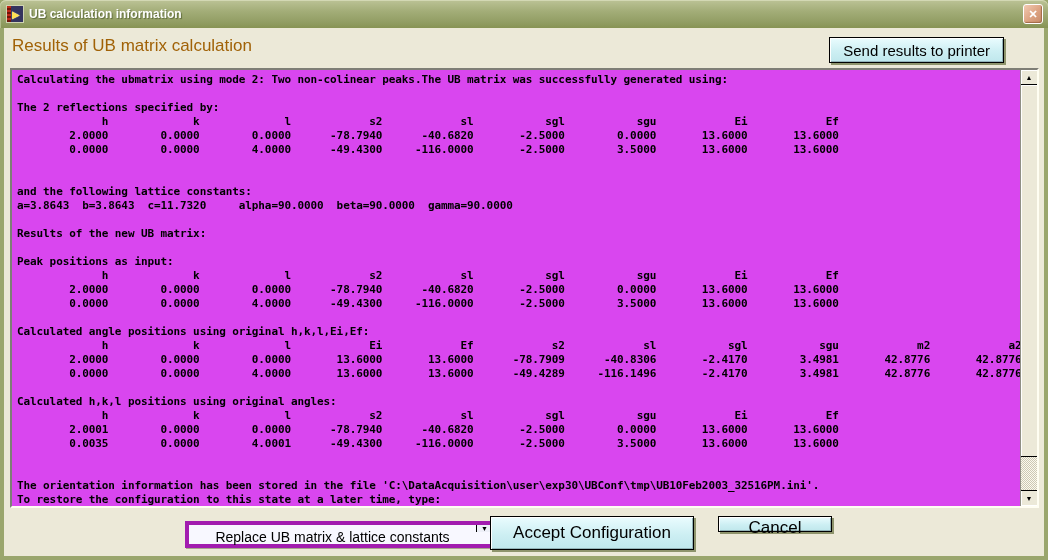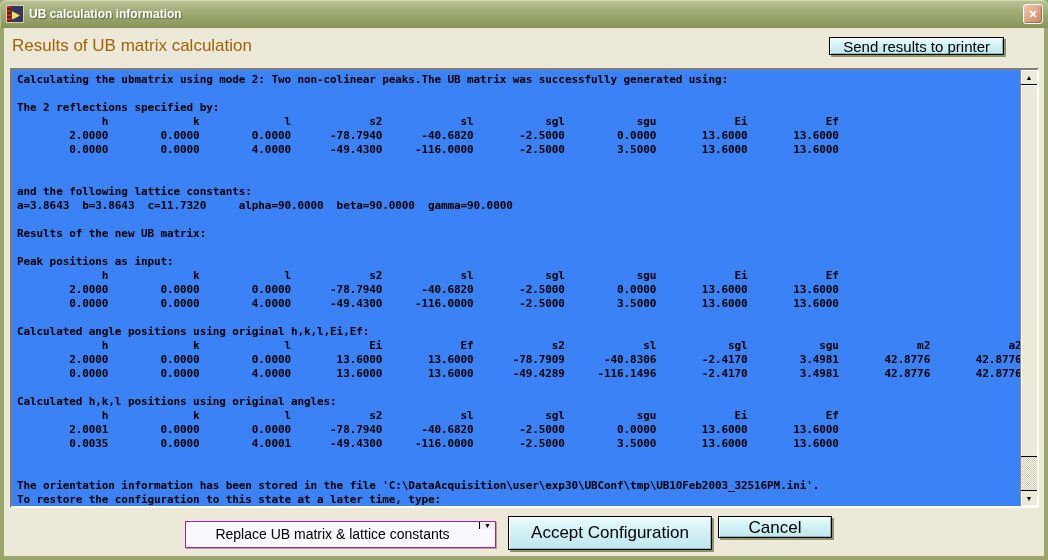--- a/index.html
+++ b/index.html
@@ -56,27 +56,27 @@
     position:absolute; left:8px; top:8px; margin:0;
     font-size:17px; font-weight:normal; color:#a16207;
   }
   .lv-btn {
     background:linear-gradient(180deg,#eafcfe 0%,#cdeff3 55%,#bfe7ec 100%);
     border:1px solid #000;
     box-shadow:inset 1px 1px 0 #ffffff, inset -1px -1px 0 #93b4b9, 2px 2px 0 #8e946c;
     color:#000; font-family:"Liberation Sans", sans-serif; cursor:pointer;
   }
   .print-btn {
-    position:absolute; right:40px; top:9px; height:18px; padding:0 13px;
+    position:absolute; right:40px; top:9px; height:26px; padding:0 13px;
     font-size:15px;
   }
   
   .console {
     position:relative; margin:0 5px 0 6px; height:440px;
-    background:#3b82f6;
+    background:#d946ef;
     border:2px solid; border-color:#7e7e76 #fffef2 #fffef2 #7e7e76;
     overflow:hidden;
   }
   .console pre {
     margin:0; padding:3px 0 0 5px;
     font-family:"DejaVu Sans Mono", monospace;
     font-size:11px; line-height:14px; font-weight:bold; letter-spacing:-0.1px;
     color:#000;
   }
   .scrollbar {
@@ -100,31 +100,31 @@
     background-image:
       linear-gradient(45deg,#fbf9ee 25%,transparent 25%,transparent 75%,#fbf9ee 75%),
       linear-gradient(45deg,#fbf9ee 25%,transparent 25%,transparent 75%,#fbf9ee 75%);
     background-size:2px 2px; background-position:0 0,1px 1px;
     cursor:pointer;
   }
   
   .footer { position:relative; height:48px; }
   .dropdown {
     position:absolute; left:181px; top:13px; width:311px; height:27px;
-    background:#f8f8ff; border:1px solid #a21caf;
+    background:#f8f8ff; border:4px solid #a21caf;
     display:flex; align-items:flex-start; cursor:pointer;
     box-shadow:1px 1px 0 #a9a78f;
   }
   .dd-label { flex:1; text-align:center; font-size:14px; line-height:25px; color:#000; white-space:nowrap; }
   .dd-arrow {
     width:16px; border-left:1px solid #000; background:#eef0f8;
     display:flex; align-items:center; justify-content:center; font-size:7px; color:#000;
   }
-  .accept-btn { position:absolute; left:504px; top:8px; width:204px; height:34px; font-size:17px; }
-  .cancel-btn { position:absolute; left:714px; top:8px; width:114px; height:22px; font-size:17px; }
+  .accept-btn { position:absolute; left:486px; top:8px; width:204px; height:34px; font-size:17px; }
+  .cancel-btn { position:absolute; left:714px; top:8px; width:114px; height:16px; font-size:17px; }
 </style>
 </head>
 <body>
 
 <div class="window">
 
   <div class="titlebar">
     <span class="app-icon">
       <span class="strip"></span>
       <span class="glyph">▶</span>

